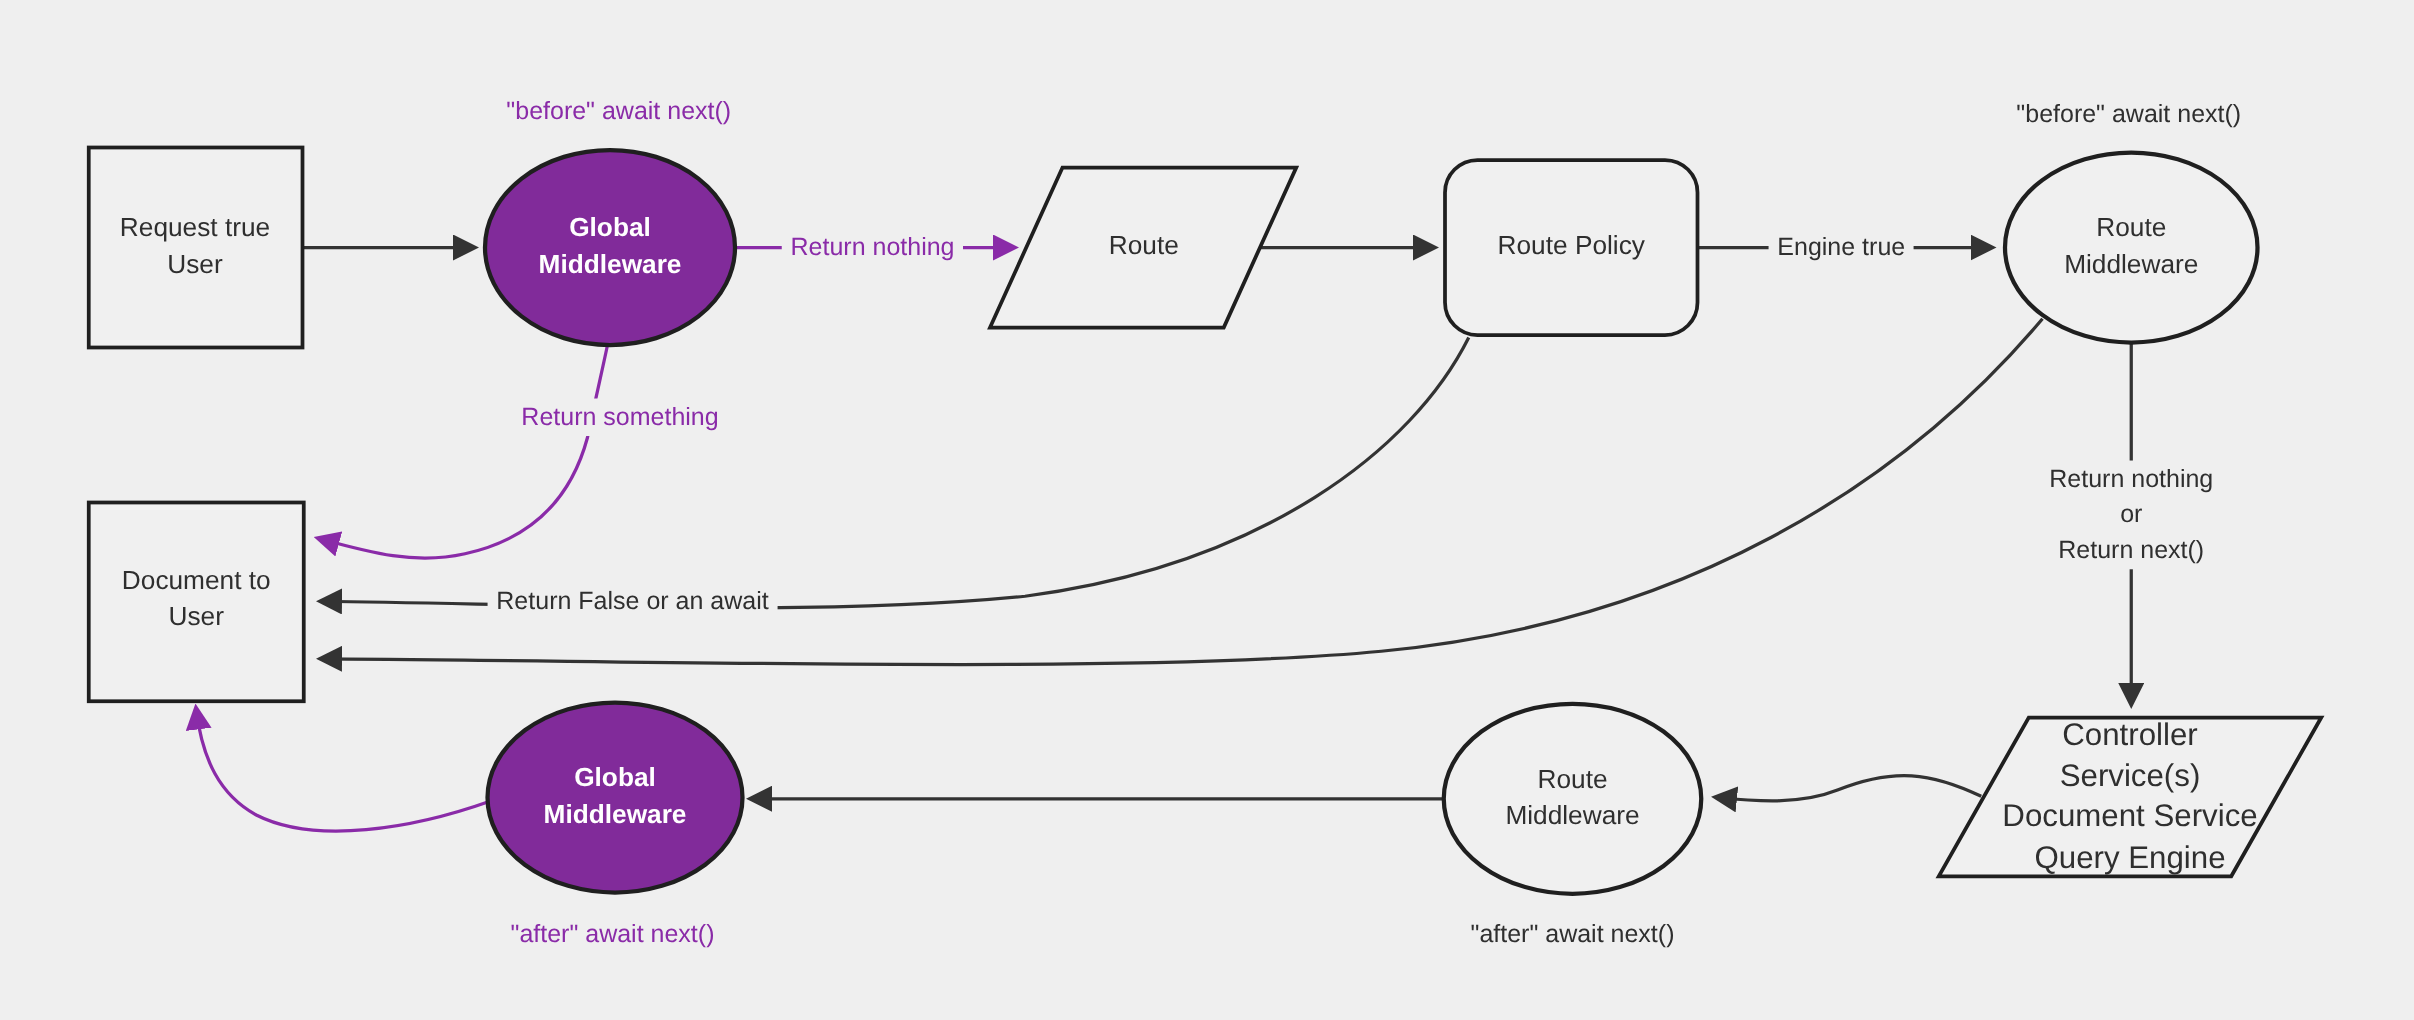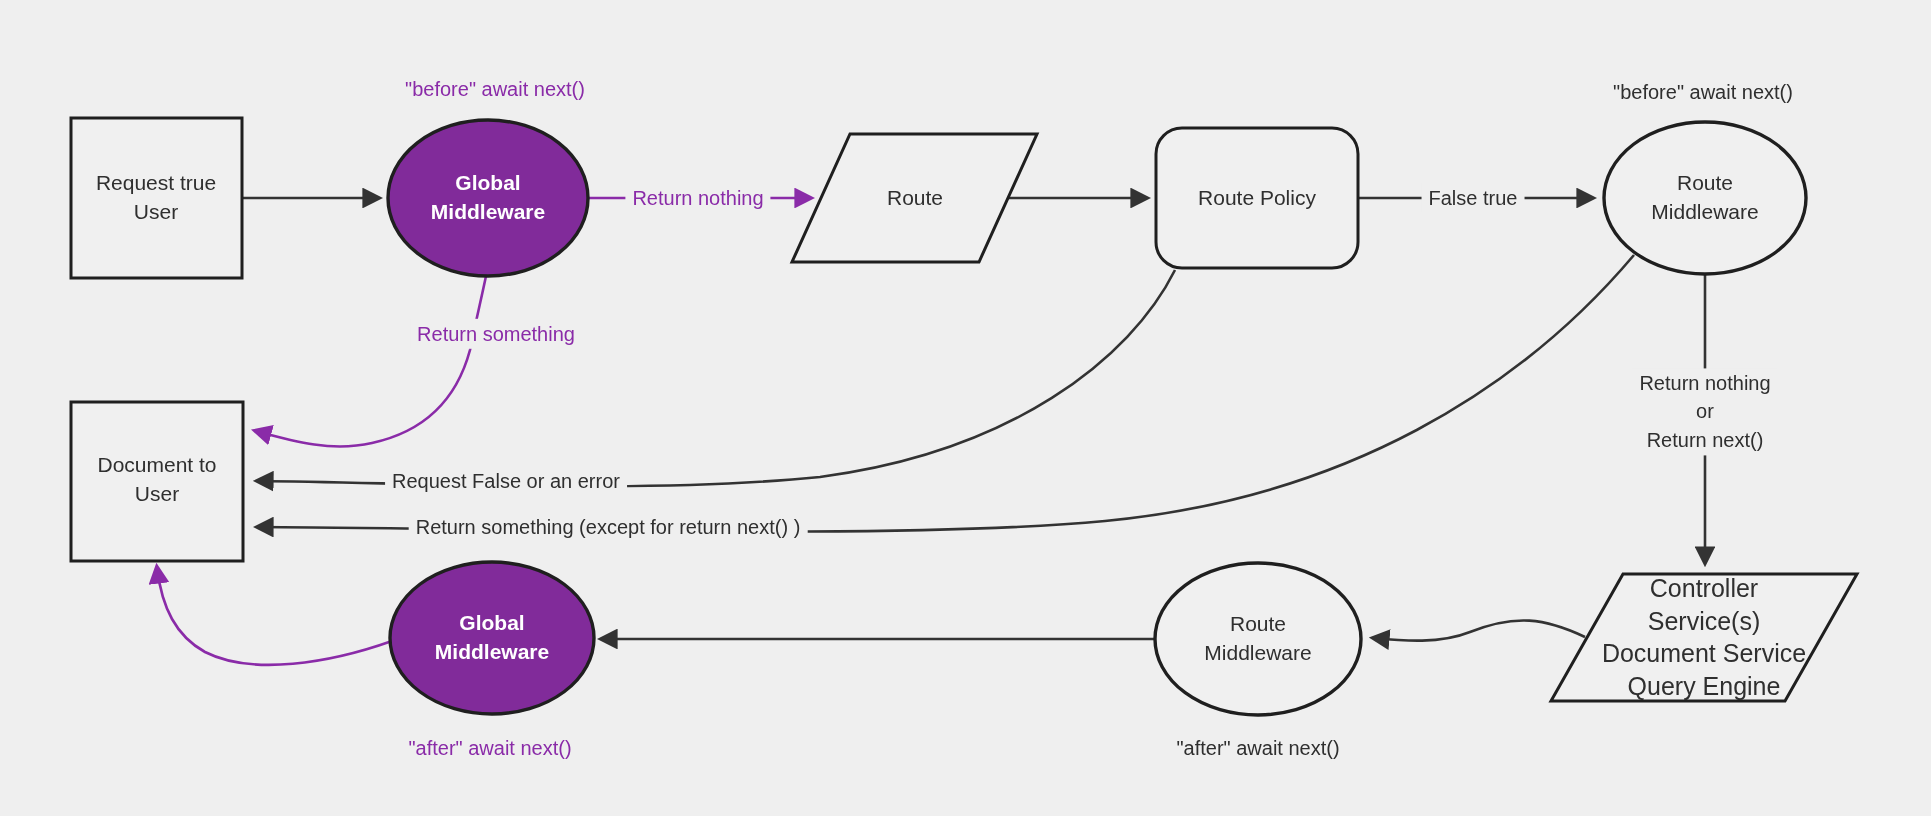--- a/index.html
+++ b/index.html
@@ -101,24 +101,23 @@
 Query Engine</div>
   <div class="lbl node-label" style="left:1258px;top:639px;">Route
 Middleware</div>
   <div class="lbl node-label bold-white" style="left:492px;top:638px;">Global
 Middleware</div>
   <div class="lbl node-label" style="left:157px;top:480px;">Document to
 User</div>
 
   <div class="lbl edge-label purple-text" style="left:495px;top:89px;">"before" await next()</div>
   <div class="lbl edge-label purple-text on-line" style="left:698px;top:198px;">Return nothing</div>
-  <div class="lbl edge-label on-line" style="left:1473px;top:198px;">False true</div>
+  <div class="lbl edge-label on-line" style="left:1473px;top:198px;">Engine true</div>
   <div class="lbl edge-label" style="left:1703px;top:92px;">"before" await next()</div>
   <div class="lbl edge-label on-line" style="left:1705px;top:412px;">Return nothing
 or
 Return next()</div>
   <div class="lbl edge-label purple-text on-line" style="left:496px;top:334px;">Return something</div>
-  <div class="lbl edge-label on-line" style="left:506px;top:481px;">Request False or an error</div>
-  <div class="lbl edge-label on-line" style="left:608px;top:527px;">Return something (except for return next() )</div>
+  <div class="lbl edge-label on-line" style="left:506px;top:481px;">Return False or an await</div>
   <div class="lbl edge-label" style="left:1258px;top:748px;">"after" await next()</div>
   <div class="lbl edge-label purple-text" style="left:490px;top:748px;">"after" await next()</div>
 
 </div>
 
 </body></html>

